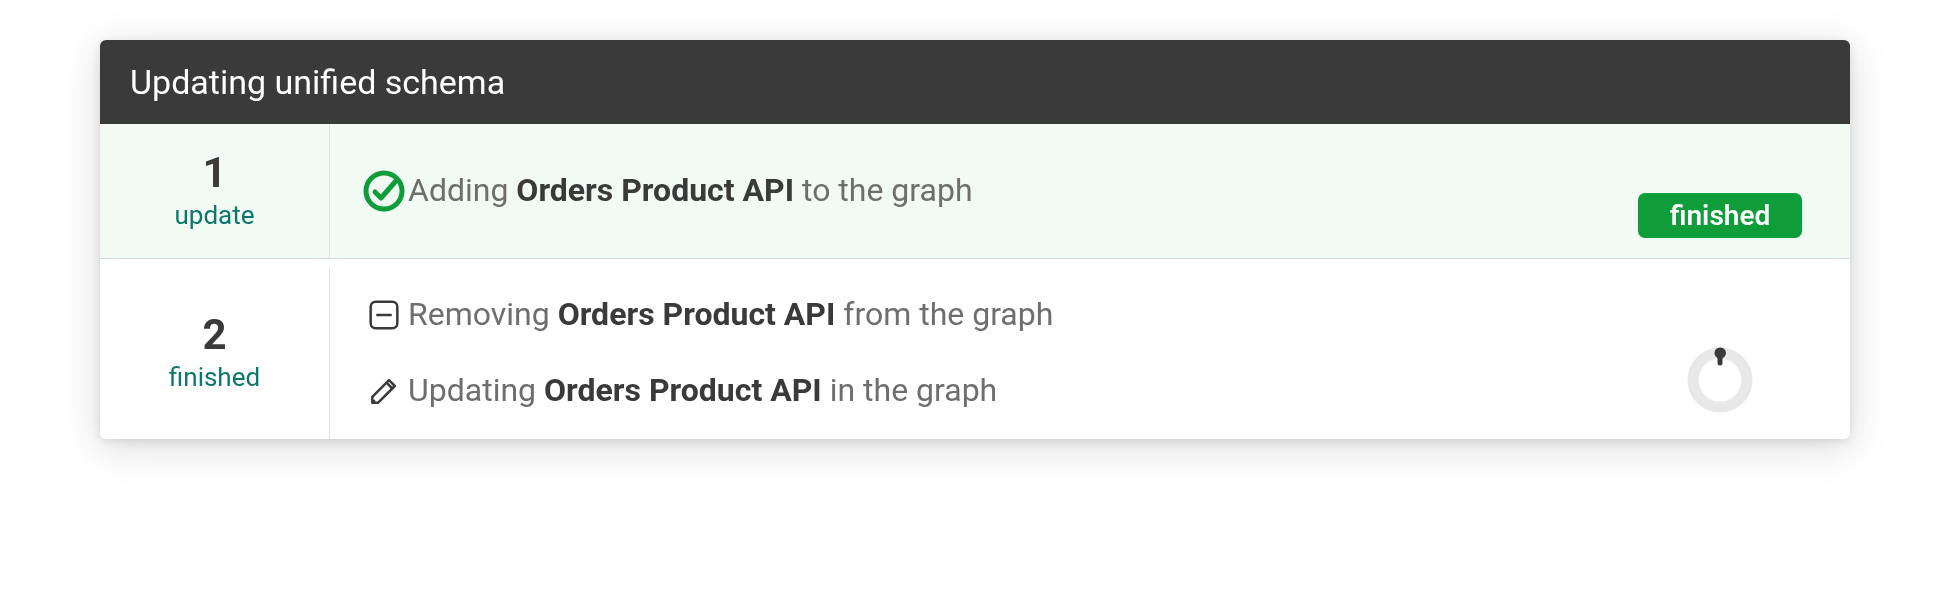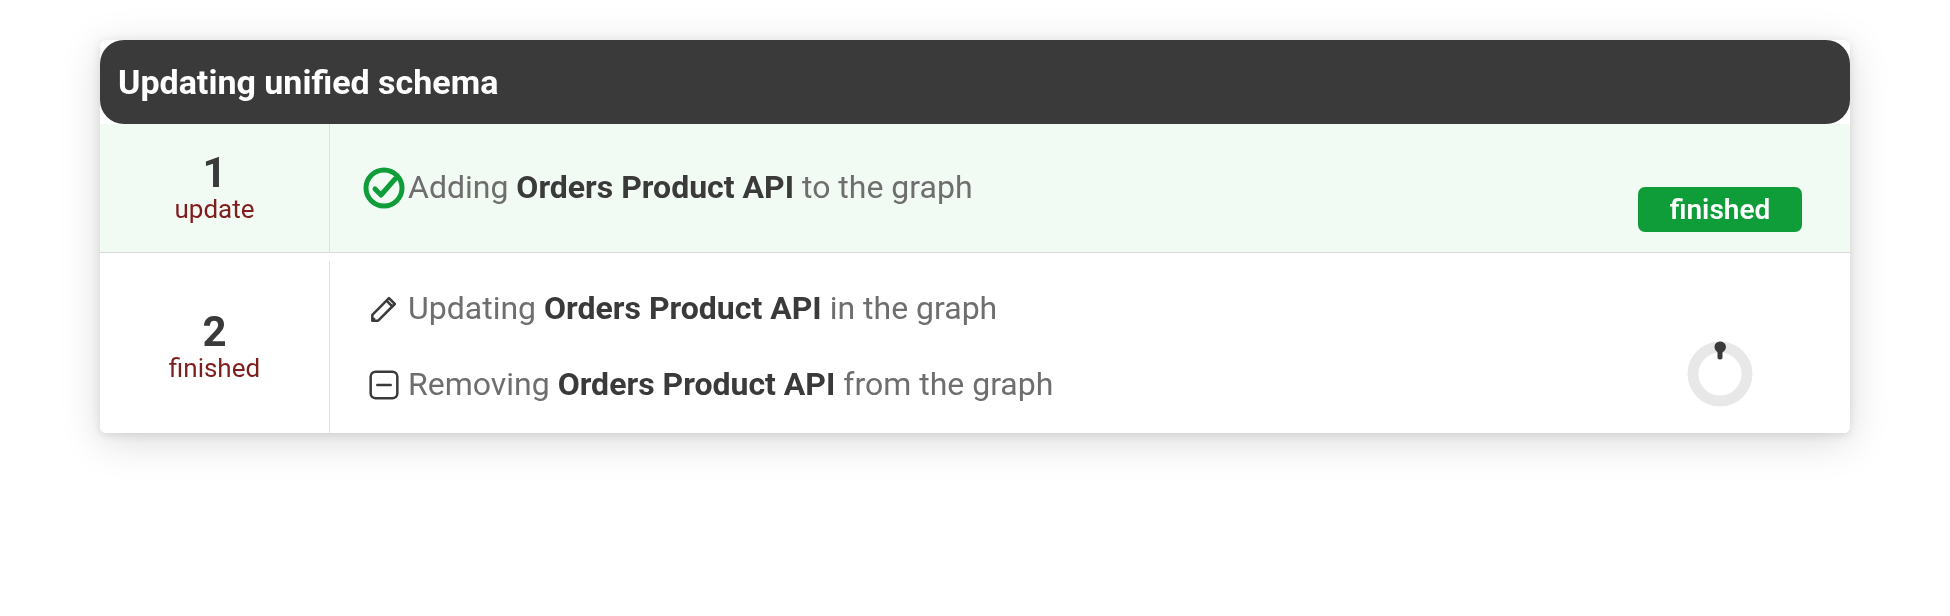--- a/index.html
+++ b/index.html
@@ -16,24 +16,23 @@
     }
     .panel {
       background: #ffffff;
       border-radius: 6px;
       box-shadow: 0 8px 40px rgba(0,0,0,0.15), 0 2px 10px rgba(0,0,0,0.1);
       overflow: hidden;
     }
     .panel-header {
       background: #3a3a3a;
       color: #ffffff;
-      padding: 22px 18px;
+      padding: 22px 30px;
       font-size: 34px;
-      font-weight: 700;
-      border-radius: 24px;
+      font-weight: 400;
     }
     .update-row {
       display: flex;
       align-items: stretch;
     }
     .update-row-1 {
       background: #f2faf4;
       border-bottom: 1px solid #d8d8d8;
     }
     .update-row-2 {
@@ -51,21 +50,22 @@
       flex-shrink: 0;
     }
     .count-number {
       font-size: 42px;
       font-weight: 700;
       color: #3a3a3a;
       line-height: 1;
     }
     .count-label {
       font-size: 26px;
-      color: #7f1d1d;
+      color: #0f766e;
+      margin-top: 6px;
     }
     .tasks-cell {
       flex: 1;
       display: flex;
       flex-direction: column;
       justify-content: center;
       padding: 24px 30px;
       gap: 28px;
     }
     .task-line {
@@ -138,38 +138,38 @@
 
   <div class="update-row update-row-2">
     <div class="count-cell">
       <div class="count-number">2</div>
       <div class="count-label">finished</div>
     </div>
     <div class="tasks-cell">
       <div class="task-line">
         <span class="task-icon">
           <svg viewBox="0 0 48 48" width="40" height="40">
+            <rect x="8" y="8" width="32" height="32" rx="6" fill="none" stroke="#3a3a3a" stroke-width="3"></rect>
+            <line x1="16" y1="24" x2="32" y2="24" stroke="#3a3a3a" stroke-width="3" stroke-linecap="round"></line>
+          </svg>
+        </span>
+        <span class="task-text">
+          <span>Removing </span><span class="strong">Orders Product API</span><span> from the graph</span>
+        </span>
+      </div>
+      <div class="task-line">
+        <span class="task-icon">
+          <svg viewBox="0 0 48 48" width="40" height="40">
             <path d="M 10 38 L 10 31 L 30 11 L 37 18 L 17 38 Z" fill="none" stroke="#3a3a3a" stroke-width="3" stroke-linejoin="round"></path>
             <line x1="27" y1="14" x2="34" y2="21" stroke="#3a3a3a" stroke-width="3"></line>
             <path d="M 10 38 L 13 35" stroke="#3a3a3a" stroke-width="3"></path>
           </svg>
         </span>
         <span class="task-text">
           <span>Updating </span><span class="strong">Orders Product API</span><span> in the graph</span>
-        </span>
-      </div>
-      <div class="task-line">
-        <span class="task-icon">
-          <svg viewBox="0 0 48 48" width="40" height="40">
-            <rect x="8" y="8" width="32" height="32" rx="6" fill="none" stroke="#3a3a3a" stroke-width="3"></rect>
-            <line x1="16" y1="24" x2="32" y2="24" stroke="#3a3a3a" stroke-width="3" stroke-linecap="round"></line>
-          </svg>
-        </span>
-        <span class="task-text">
-          <span>Removing </span><span class="strong">Orders Product API</span><span> from the graph</span>
         </span>
       </div>
     </div>
     <div class="status-cell">
       <span>
         <svg viewBox="0 0 70 70" width="70" height="70">
           <circle cx="35" cy="35" r="27" fill="none" stroke="#e8e8e8" stroke-width="11"></circle>
           <path d="M 35 8 A 27 27 0 0 1 35.5 8.005" fill="none" stroke="#3a3a3a" stroke-width="11" stroke-linecap="round"></path>
           <line x1="35" y1="6" x2="35" y2="18" stroke="#3a3a3a" stroke-width="5" stroke-linecap="round"></line>
         </svg>

